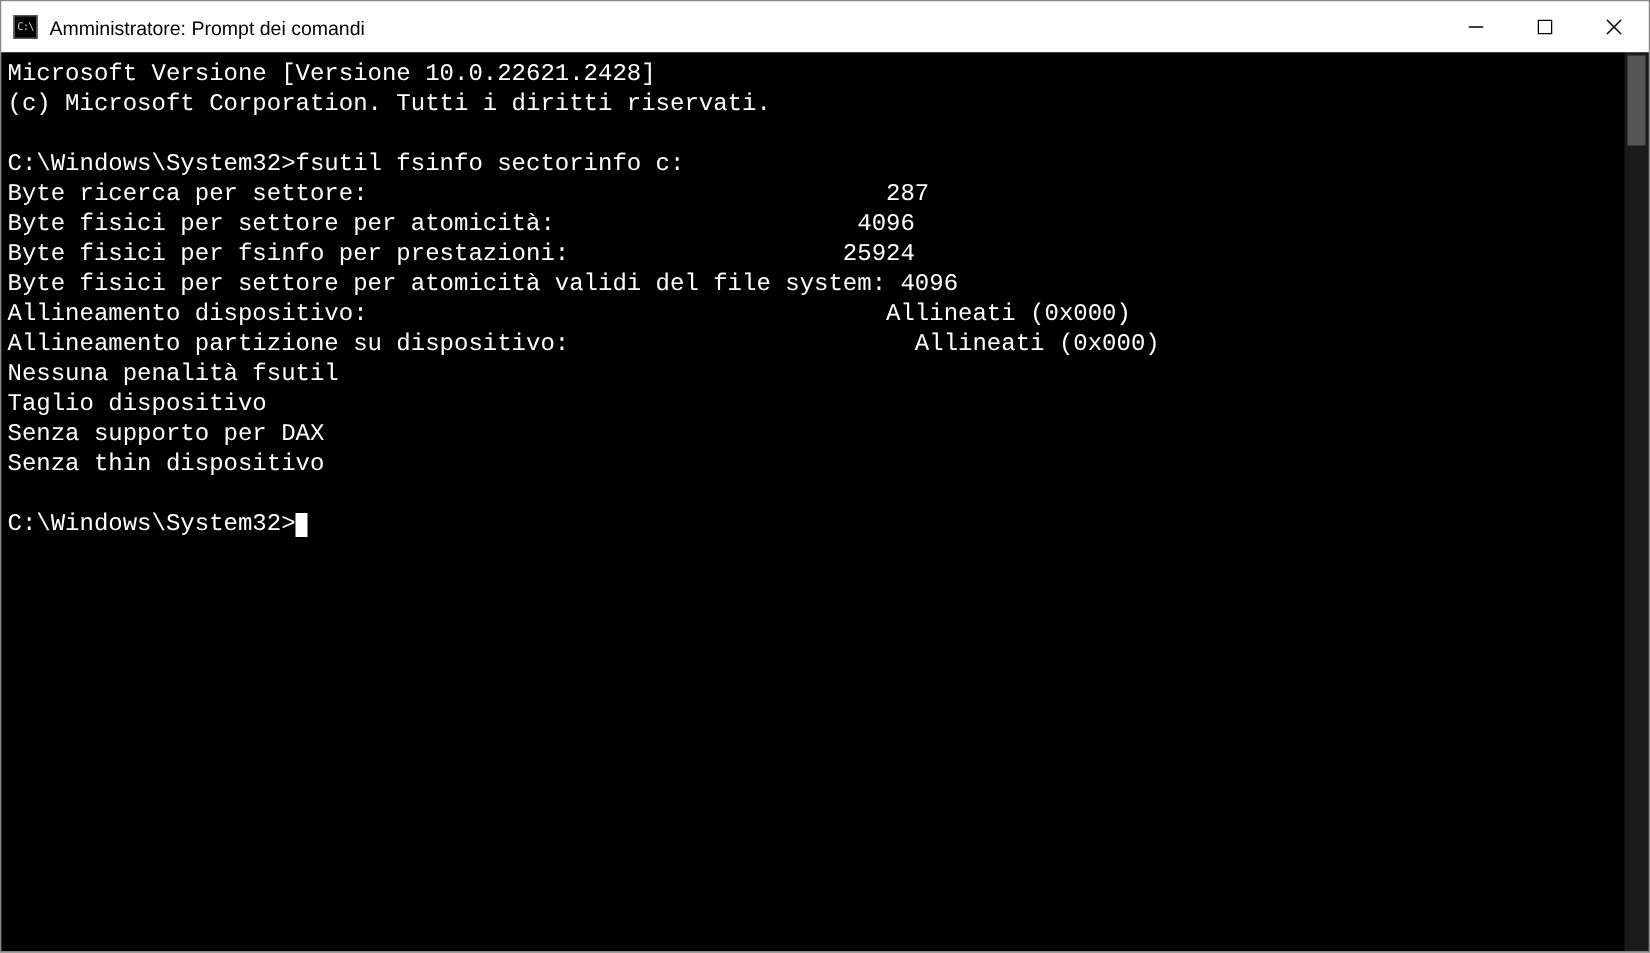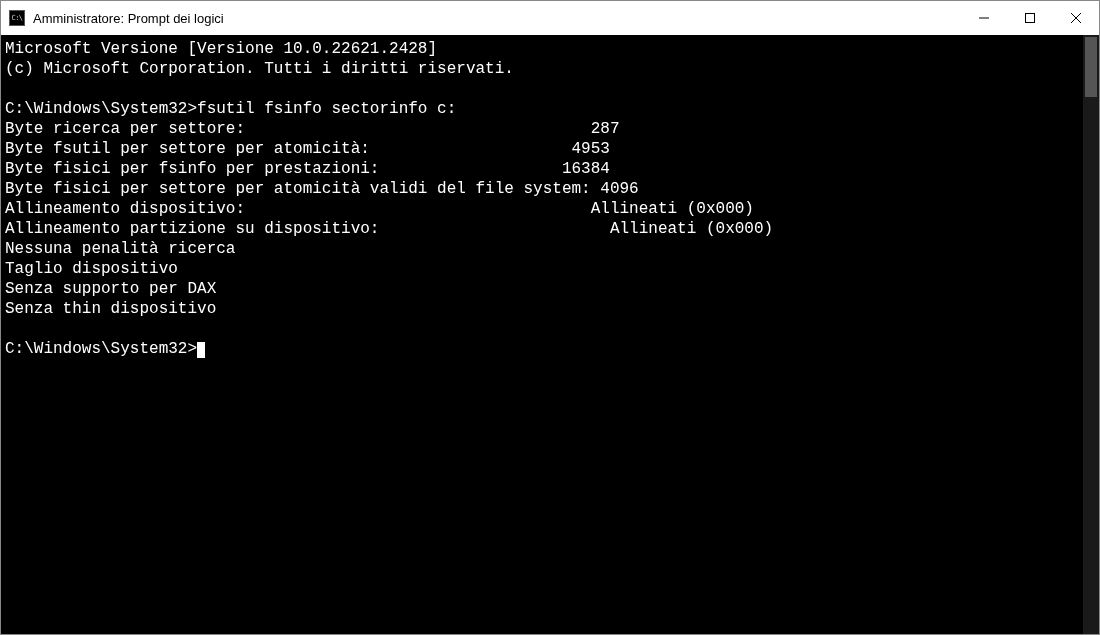--- a/index.html
+++ b/index.html
@@ -98,21 +98,21 @@
     }
   </style>
 </head>
 <body>
 
 <div class="window">
   <div class="title-bar">
     <div class="title-icon">
       <span class="title-icon-text">C:\</span>
     </div>
-    <div class="title-text">Amministratore: Prompt dei logici</div>
+    <div class="title-text">Amministratore: Prompt dei comandi</div>
     <div class="window-controls">
       <div class="win-btn">
         <svg width="10" height="10" viewBox="0 0 10 10">
             <path d="M0 5 H10" stroke="#000" stroke-width="1"></path>
           </svg>
       </div>
       <div class="win-btn">
         <svg width="10" height="10" viewBox="0 0 10 10">
             <rect x="0.5" y="0.5" width="9" height="9" fill="none" stroke="#000" stroke-width="1"></rect>
           </svg>
@@ -124,26 +124,26 @@
       </div>
     </div>
   </div>
 
   <div class="terminal-container">
     <div class="terminal"><span>Microsoft Versione [Versione 10.0.22621.2428]</span>
 <span>(c) Microsoft Corporation. Tutti i diritti riservati.</span>
 
 <span>C:\Windows\System32&gt;</span><span>fsutil fsinfo sectorinfo c:</span>
 <span><span>Byte ricerca per settore:</span>                                    <span>287</span></span>
-<span><span>Byte fsutil per settore per atomicità:</span>                     <span>4953</span></span>
-<span><span>Byte fisici per fsinfo per prestazioni:</span>                   <span>16384</span></span>
+<span><span>Byte fisici per settore per atomicità:</span>                     <span>4096</span></span>
+<span><span>Byte fisici per fsinfo per prestazioni:</span>                   <span>25924</span></span>
 <span>Byte fisici per settore per atomicità validi del file system: 4096</span>
 <span><span>Allineamento dispositivo:</span>                                    <span>Allineati (0x000)</span></span>
 <span><span>Allineamento partizione su dispositivo:</span>                        <span>Allineati (0x000)</span></span>
-<span>Nessuna penalità ricerca</span>
+<span>Nessuna penalità fsutil</span>
 <span>Taglio dispositivo</span>
 <span>Senza supporto per DAX</span>
 <span>Senza thin dispositivo</span>
 
 <span>C:\Windows\System32&gt;</span><span class="cursor"></span></div>
     <div class="scrollbar">
       <div class="scrollbar-thumb"></div>
     </div>
   </div>
 </div>

